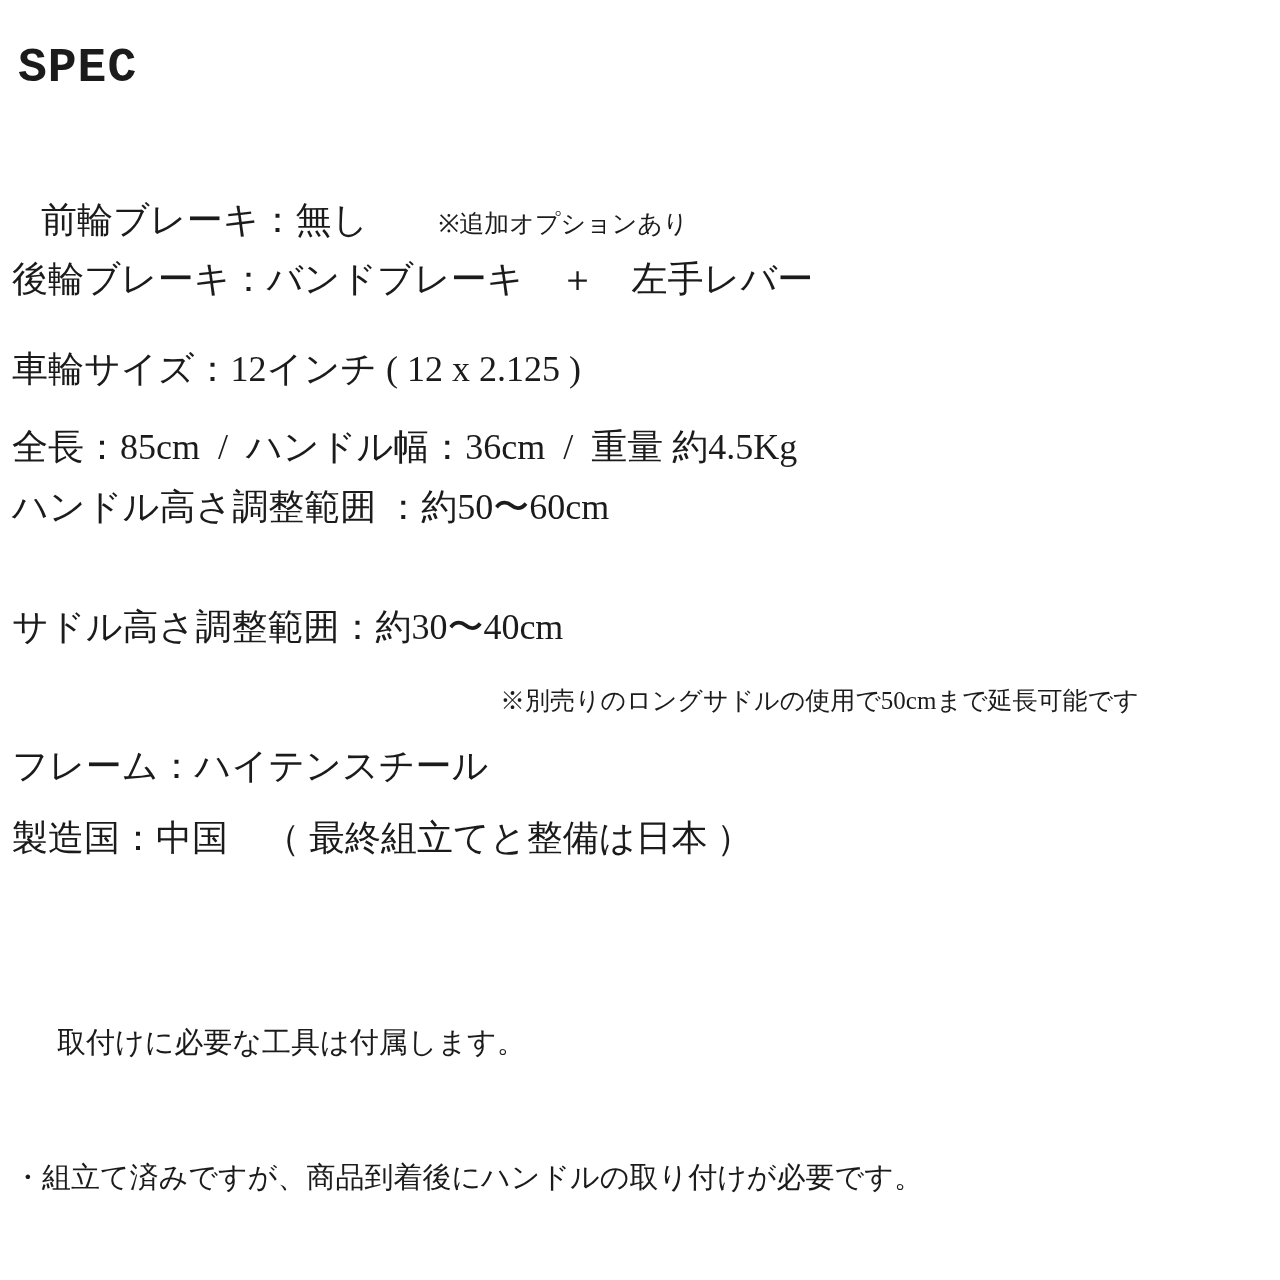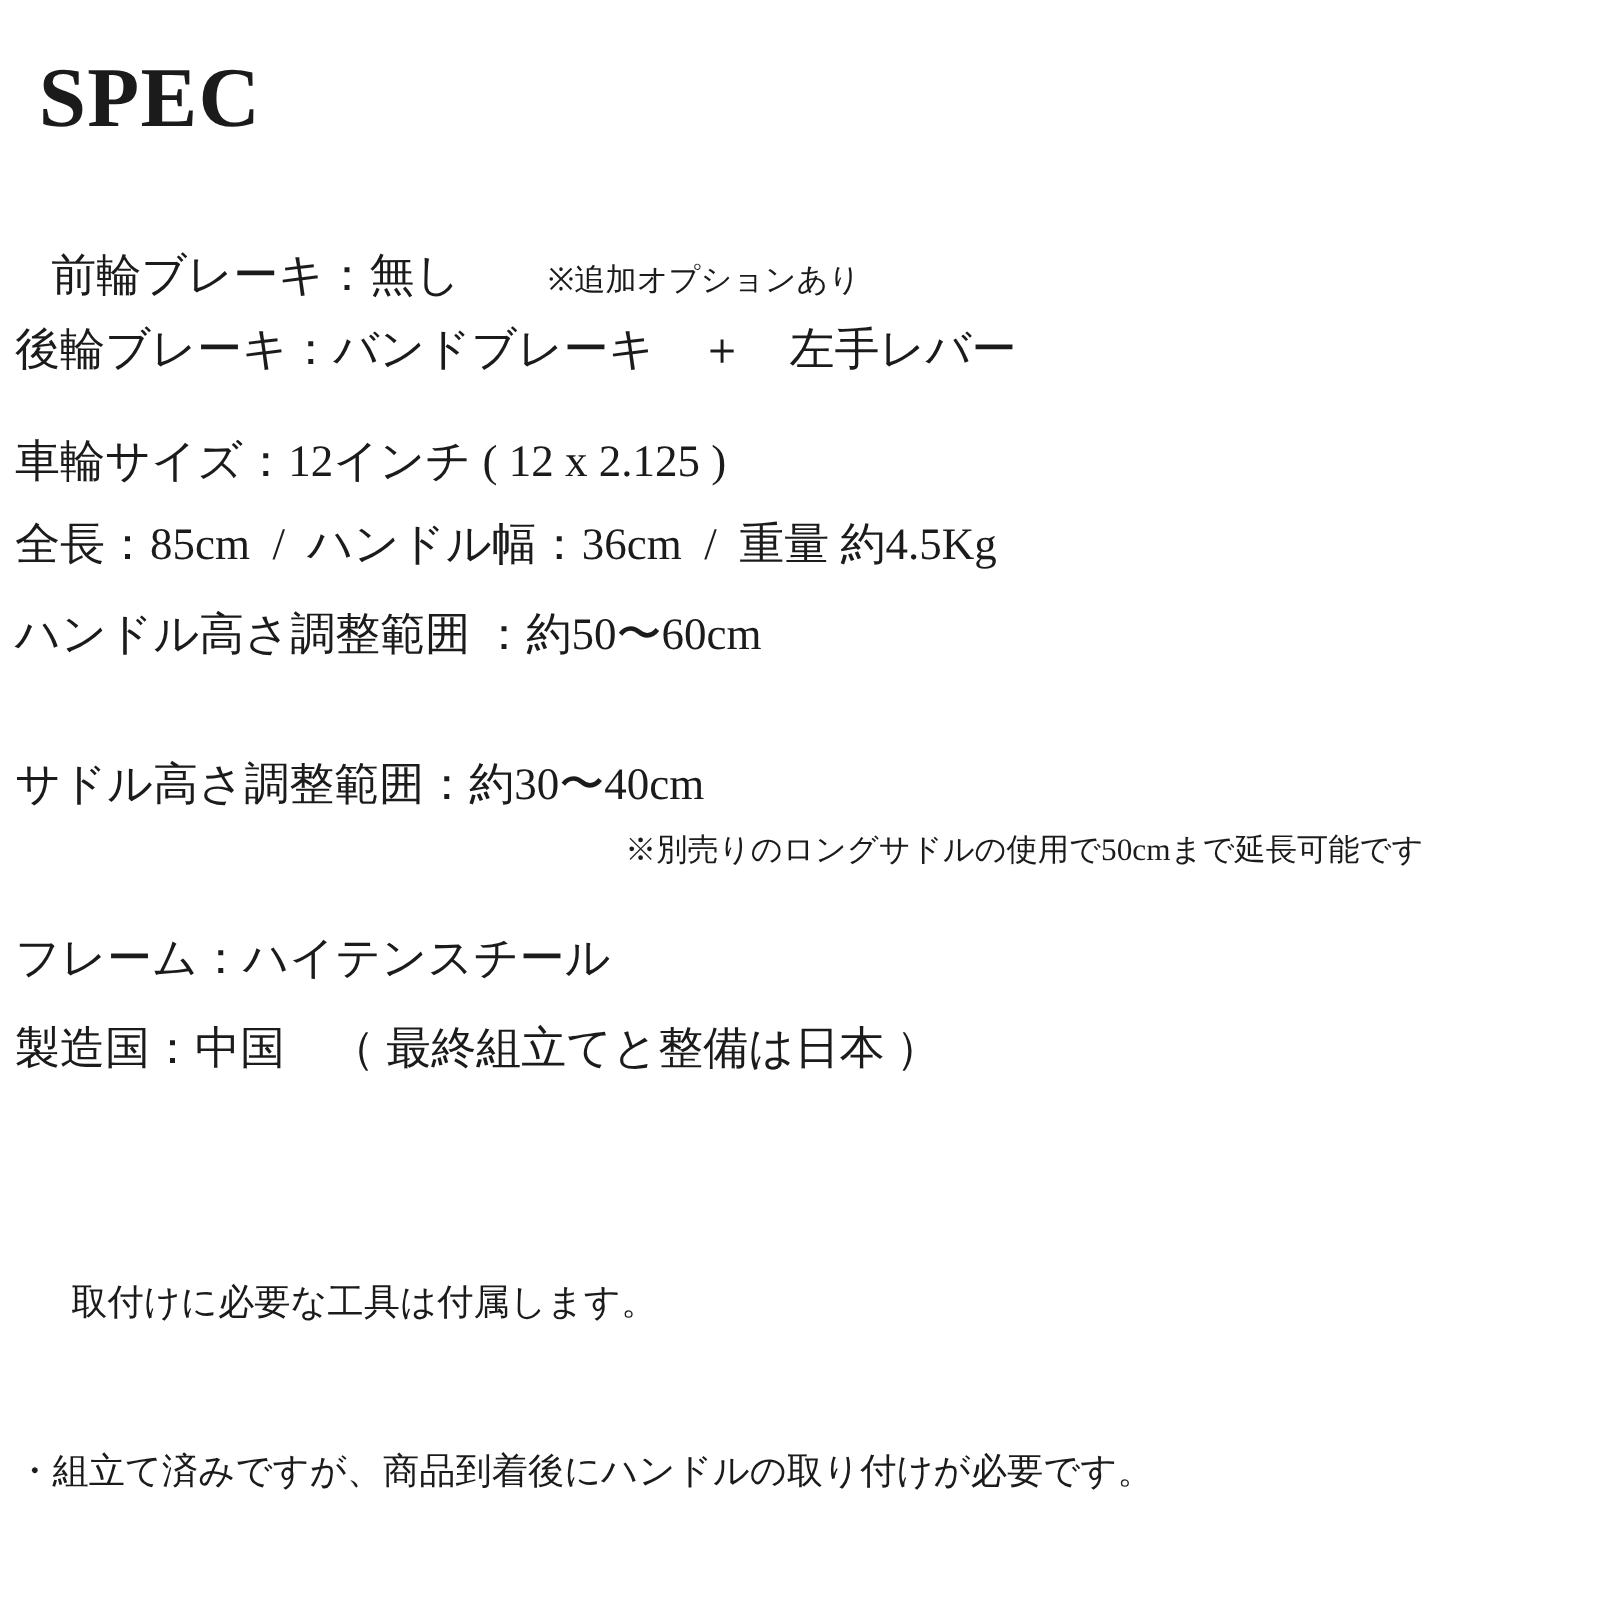--- a/index.html
+++ b/index.html
@@ -14,24 +14,25 @@
   }
   .page{
     position:relative;
     width:1280px;
     height:1280px;
     background:var(--bg);
     overflow:hidden;
   }
   .abs{position:absolute;white-space:pre;}
   .title{
-    left:31px; top:44px;
-    font-size:68px;
+    left:18px; top:44px;
+    font-size:48px;
     line-height:1;
     letter-spacing:1px;
+    font-family:Liberation Mono, monospace;
   }
   .spec-line{
     left:12px;
     font-size:36px;
     line-height:1.1;
   }
   .spec-note-inline{
     font-size:25px;
     margin-left:70px;
   }
@@ -54,28 +55,28 @@
 <div class="page">
 
   <h1 class="abs title">SPEC</h1>
 
   <div class="abs spec-line" style="top:201px;margin-left:29px;"><span>前輪ブレーキ：無し</span><span class="spec-note-inline">※追加オプションあり</span></div>
 
   <div class="abs spec-line" style="top:260px;">後輪ブレーキ：バンドブレーキ　＋　左手レバー</div>
 
   <div class="abs spec-line" style="top:350px;">車輪サイズ：12インチ ( 12 x 2.125 )</div>
 
-  <div class="abs spec-line" style="top:416px;">全長：85cm  /  ハンドル幅：36cm  /  重量 約4.5Kg</div>
+  <div class="abs spec-line" style="top:428px;">全長：85cm  /  ハンドル幅：36cm  /  重量 約4.5Kg</div>
 
   <div class="abs spec-line" style="top:488px;">ハンドル高さ調整範囲 ：約50〜60cm</div>
 
 
   <div class="abs spec-line" style="top:608px;">サドル高さ調整範囲：約30〜40cm</div>
 
-  <div class="abs sub-note" style="left:500px; top:666px;">※別売りのロングサドルの使用で50cmまで延長可能です</div>
+  <div class="abs sub-note" style="left:500px; top:686px;">※別売りのロングサドルの使用で50cmまで延長可能です</div>
 
   <div class="abs spec-line" style="top:747px;">フレーム：ハイテンスチール</div>
 
   <div class="abs spec-line" style="top:819px;">製造国：中国　（ 最終組立てと整備は日本 ）</div>
 
   <div class="abs notes">
     <div class="note-line indent">取付けに必要な工具は付属します。</div>
     <div class="note-line">・組立て済みですが、商品到着後にハンドルの取り付けが必要です。</div>
     
     

